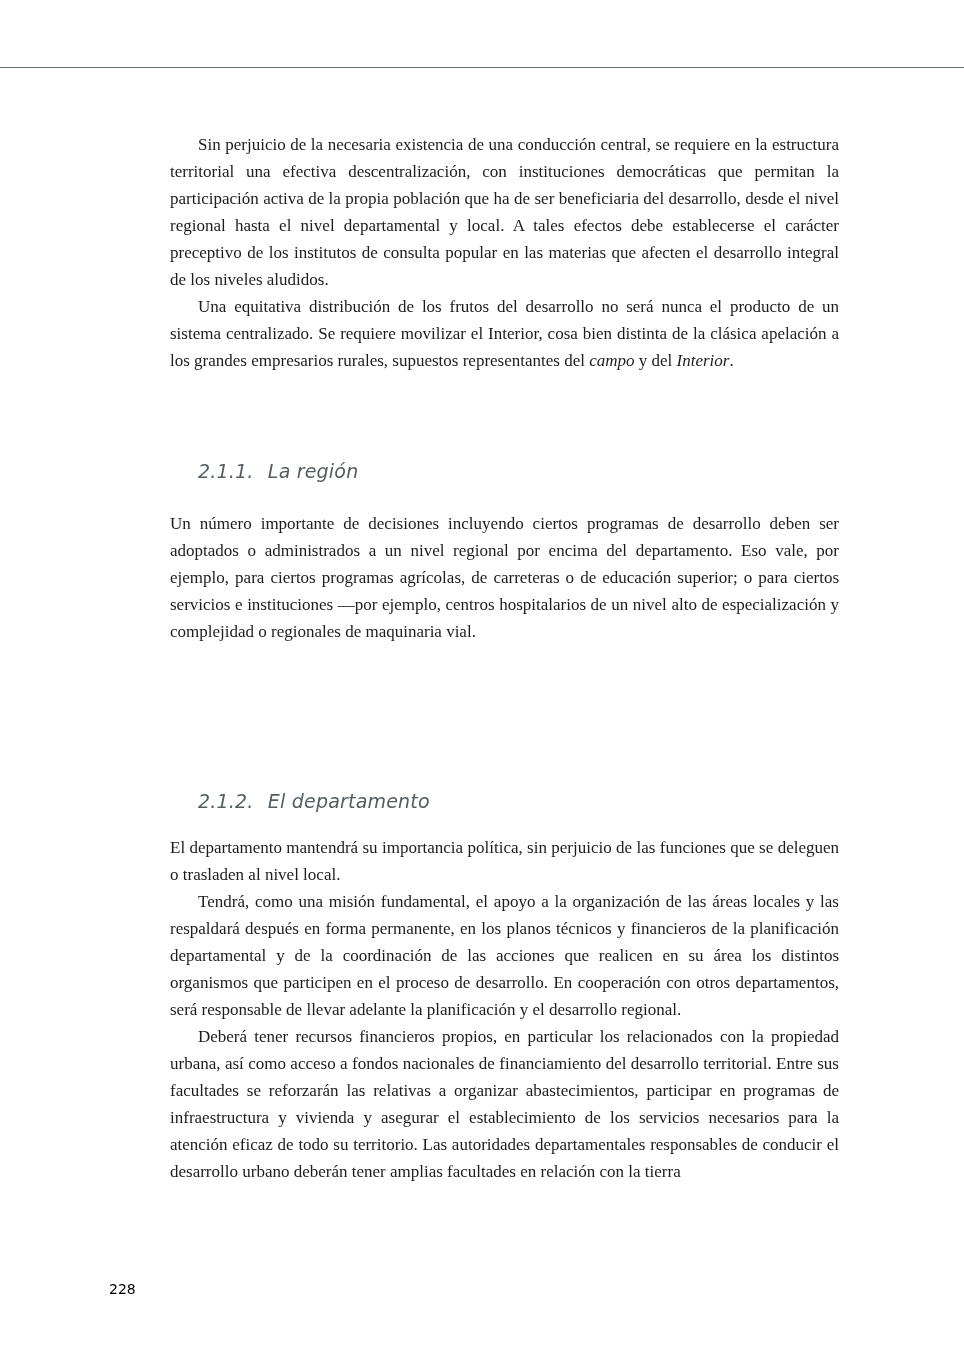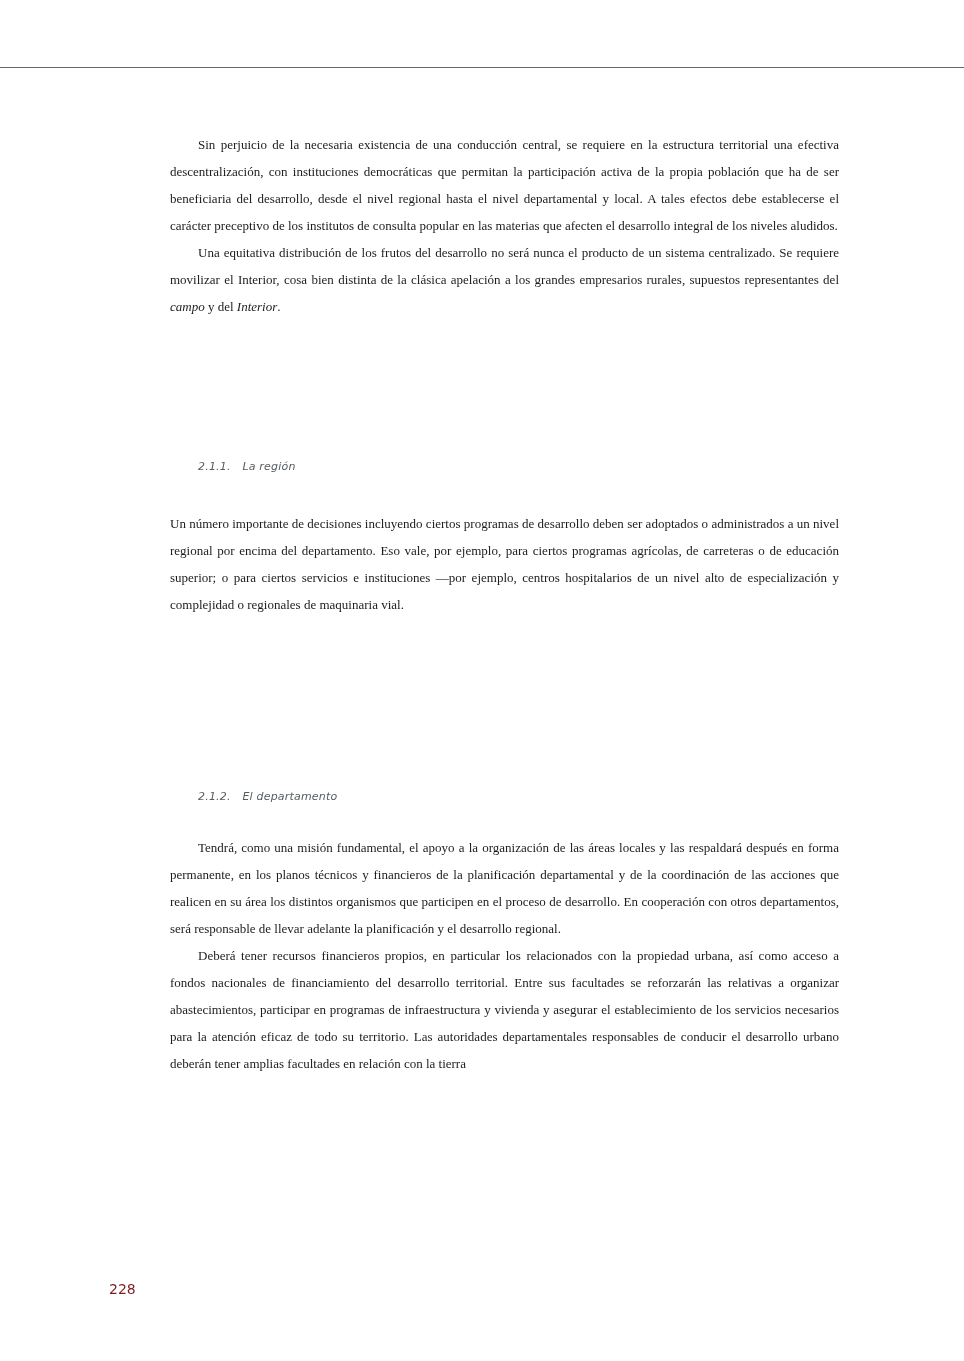--- a/index.html
+++ b/index.html
@@ -4,36 +4,36 @@
 <style>
   html, body { margin: 0; padding: 0; background: #ffffff; }
   body { width: 964px; height: 1361px; position: relative; overflow: hidden; }
   .top-rule {
     position: absolute; left: 0; top: 67px; width: 964px; height: 0;
     border-top: 1.3px solid #5f6a6a;
   }
   .body-text {
     position: absolute; left: 170px; width: 669px;
     font-family: "Liberation Serif", "DejaVu Serif", serif;
-    font-size: 13px; line-height: 27px; color: #1c1c1c;
+    font-size: 17px; line-height: 27px; color: #1c1c1c;
     text-align: justify;
   }
   .body-text p { margin: 0; }
   .body-text p.indent { text-indent: 28px; }
   .body-text em { font-style: italic; margin-top: 16px; }
   .heading {
     position: absolute; left: 198px;
     font-family: "DejaVu Sans", "Liberation Sans", sans-serif;
-    font-style: italic; font-size: 11px; color: #555c60; letter-spacing: 0.2px;
+    font-style: italic; font-size: 19px; color: #555c60; letter-spacing: 0.2px;
   }
   .heading .num { margin-right: 8px; }
   .page-number {
     position: absolute; left: 109px; top: 1281px;
     font-family: "DejaVu Sans", "Liberation Sans", sans-serif;
-    font-size: 14px; color: #7f1d1d;
+    font-size: 14px; color: #000000;
   }
 </style>
 </head>
 <body>
 
 <div class="top-rule"></div>
 
 <div class="body-text" style="top:131px;">
   <p class="indent">Sin perjuicio de la necesaria existencia de una conducción central, se requiere en la estructura territorial una efectiva descentralización, con instituciones democráticas que permitan la participación activa de la propia población que ha de ser beneficiaria del desarrollo, desde el nivel regional hasta el nivel departamental y local. A tales efectos debe establecerse el carácter preceptivo de los institutos de consulta popular en las materias que afecten el desarrollo integral de los niveles aludidos.</p>
   <p class="indent"><span>Una equitativa distribución de los frutos del desarrollo no será nunca el producto de un sistema centralizado. Se requiere movilizar el Interior, cosa bien distinta de la clásica apelación a los grandes empresarios rurales, supuestos representantes del </span><em>campo</em><span> y del </span><em>Interior</em><span>.</span></p>
@@ -47,17 +47,18 @@
 <div class="body-text" style="top:510px;">
   <p>Un número importante de decisiones incluyendo ciertos programas de desarrollo deben ser adoptados o administrados a un nivel regional por encima del departamento. Eso vale, por ejemplo, para ciertos programas agrícolas, de carreteras o de educación superior; o para ciertos servicios e instituciones —por ejemplo, centros hospitalarios de un nivel alto de especialización y complejidad o regionales de maquinaria vial.</p>
 </div>
 
 <div class="heading" style="top:790px;">
   <span class="num">2.1.2.</span>
   <span>El departamento</span>
 </div>
 
 <div class="body-text" style="top:834px;">
+  <p>El departamento mantendrá su importancia política, sin perjuicio de las funciones que se deleguen o trasladen al nivel local.</p>
   <p class="indent">Tendrá, como una misión fundamental, el apoyo a la organización de las áreas locales y las respaldará después en forma permanente, en los planos técnicos y financieros de la planificación departamental y de la coordinación de las acciones que realicen en su área los distintos organismos que participen en el proceso de desarrollo. En cooperación con otros departamentos, será responsable de llevar adelante la planificación y el desarrollo regional.</p>
   <p class="indent">Deberá tener recursos financieros propios, en particular los relacionados con la propiedad urbana, así como acceso a fondos nacionales de financiamiento del desarrollo territorial. Entre sus facultades se reforzarán las relativas a organizar abastecimientos, participar en programas de infraestructura y vivienda y asegurar el establecimiento de los servicios necesarios para la atención eficaz de todo su territorio. Las autoridades departamentales responsables de conducir el desarrollo urbano deberán tener amplias facultades en relación con la tierra</p>
 </div>
 
 <div class="page-number">228</div>
 
 </body></html>

